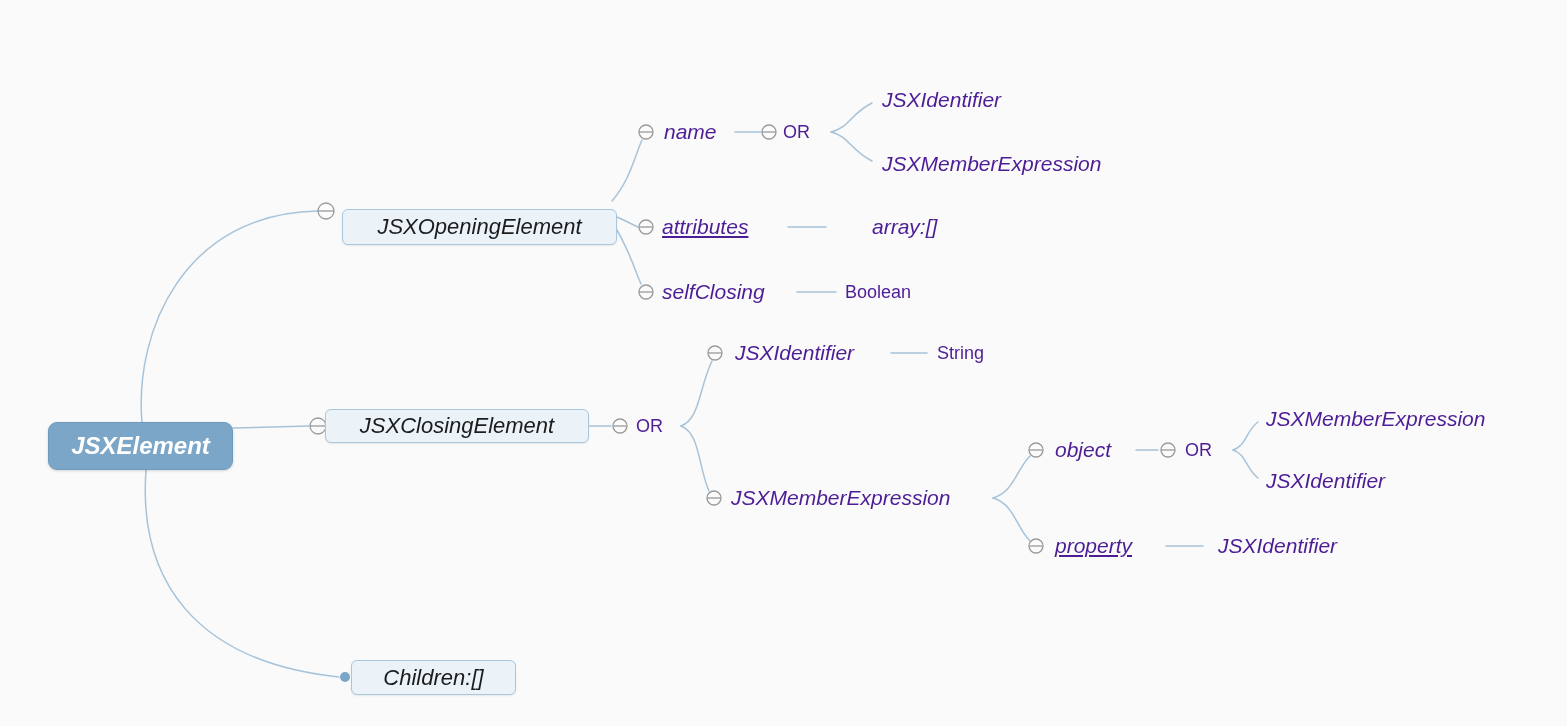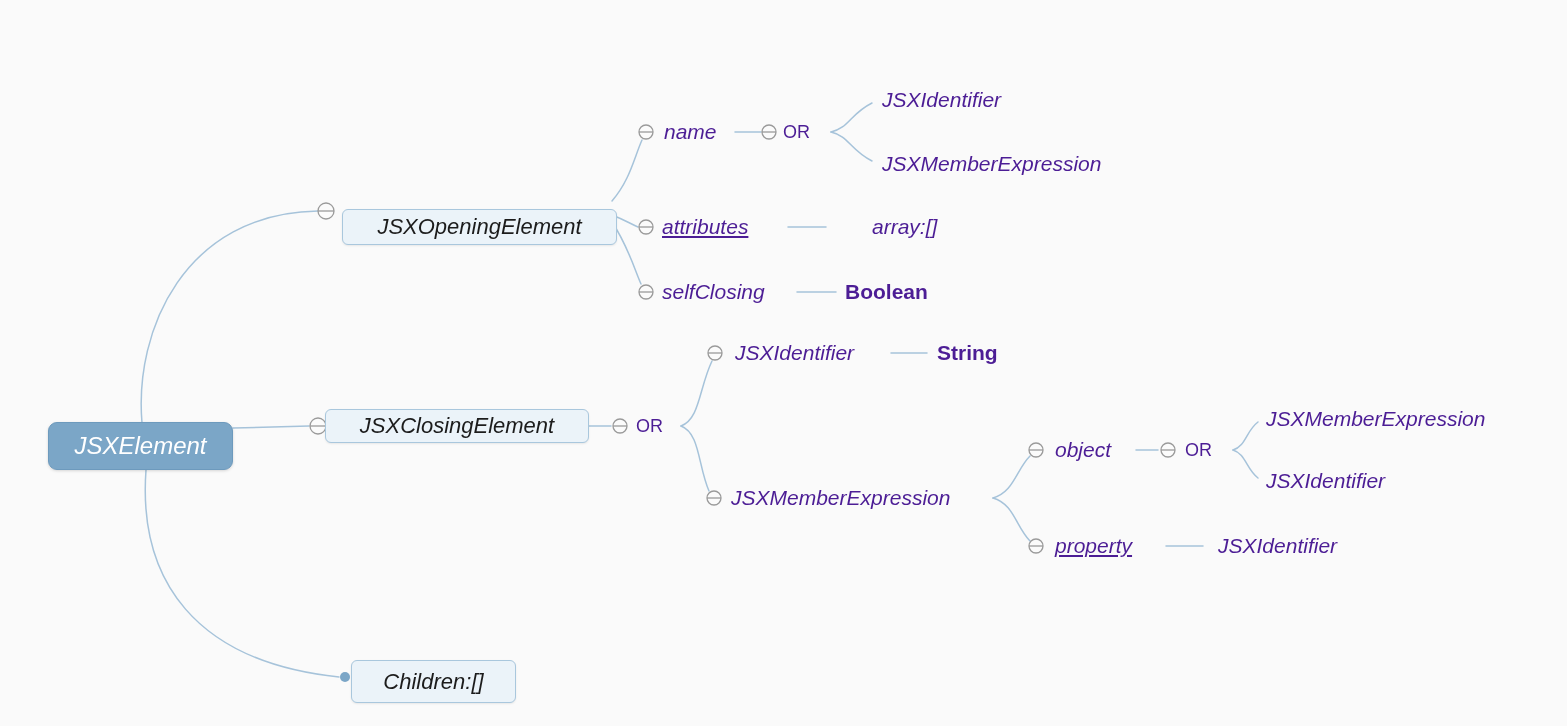--- a/index.html
+++ b/index.html
@@ -44,20 +44,21 @@
     cursor: default;
   }
   .node.root {
     background: #7ba6c7;
     border: 1px solid #6d9abd;
     border-radius: 9px;
     color: #ffffff;
     font-style: italic;
     font-size: 24px;
     box-shadow: 0 1px 3px rgba(0,0,0,0.15);
+    font-weight: bold;
   }
   .node.box {
     background: #ebf3f9;
     border: 1px solid #a9c7dd;
     border-radius: 6px;
     color: #1c1c1c;
     font-style: italic;
     font-size: 22px;
     box-shadow: 0 1px 2px rgba(0,0,0,0.08);
   }
@@ -69,22 +70,22 @@
     font-size: 21px;
     color: #4c1d95;
     cursor: default;
   }
   .lbl.or {
     font-style: normal;
     font-size: 18px;
   }
   .lbl.bold {
     font-style: normal;
-    font-weight: bold;
-    font-size: 21px;
+    font-weight: normal;
+    font-size: 18px;
   }
 </style>
 </head>
 <body>
 
 <div class="canvas">
 
   <svg class="edges">
 
     <path d="M 142 423 C 134 330, 185 213, 318 211"></path>
@@ -171,21 +172,21 @@
   </div>
 
   <div class="node box" style="left:336px; top:209px; width:275px; height:36px;margin-left:6px;">
     <span>JSXOpeningElement</span>
   </div>
 
   <div class="node box" style="left:325px; top:409px; width:264px; height:34px;">
     <span>JSXClosingElement</span>
   </div>
 
-  <div class="node box" style="left:351px; top:660px; width:165px; height:43px;">
+  <div class="node box" style="left:351px; top:660px; width:165px; height:35px;">
     <span>Children:[]</span>
   </div>
 
   <div class="lbl" style="left:664px; top:132px;">name</div>
   <div class="lbl or" style="left:783px; top:132px;">OR</div>
   <div class="lbl" style="left:882px; top:100px;">JSXIdentifier</div>
   <div class="lbl" style="left:882px; top:164px;">JSXMemberExpression</div>
 
   <div class="lbl" style="left:662px; top:227px;text-decoration:underline;">attributes</div>
   <div class="lbl" style="left:835px; top:227px;margin-left:37px;">array:[]</div>

